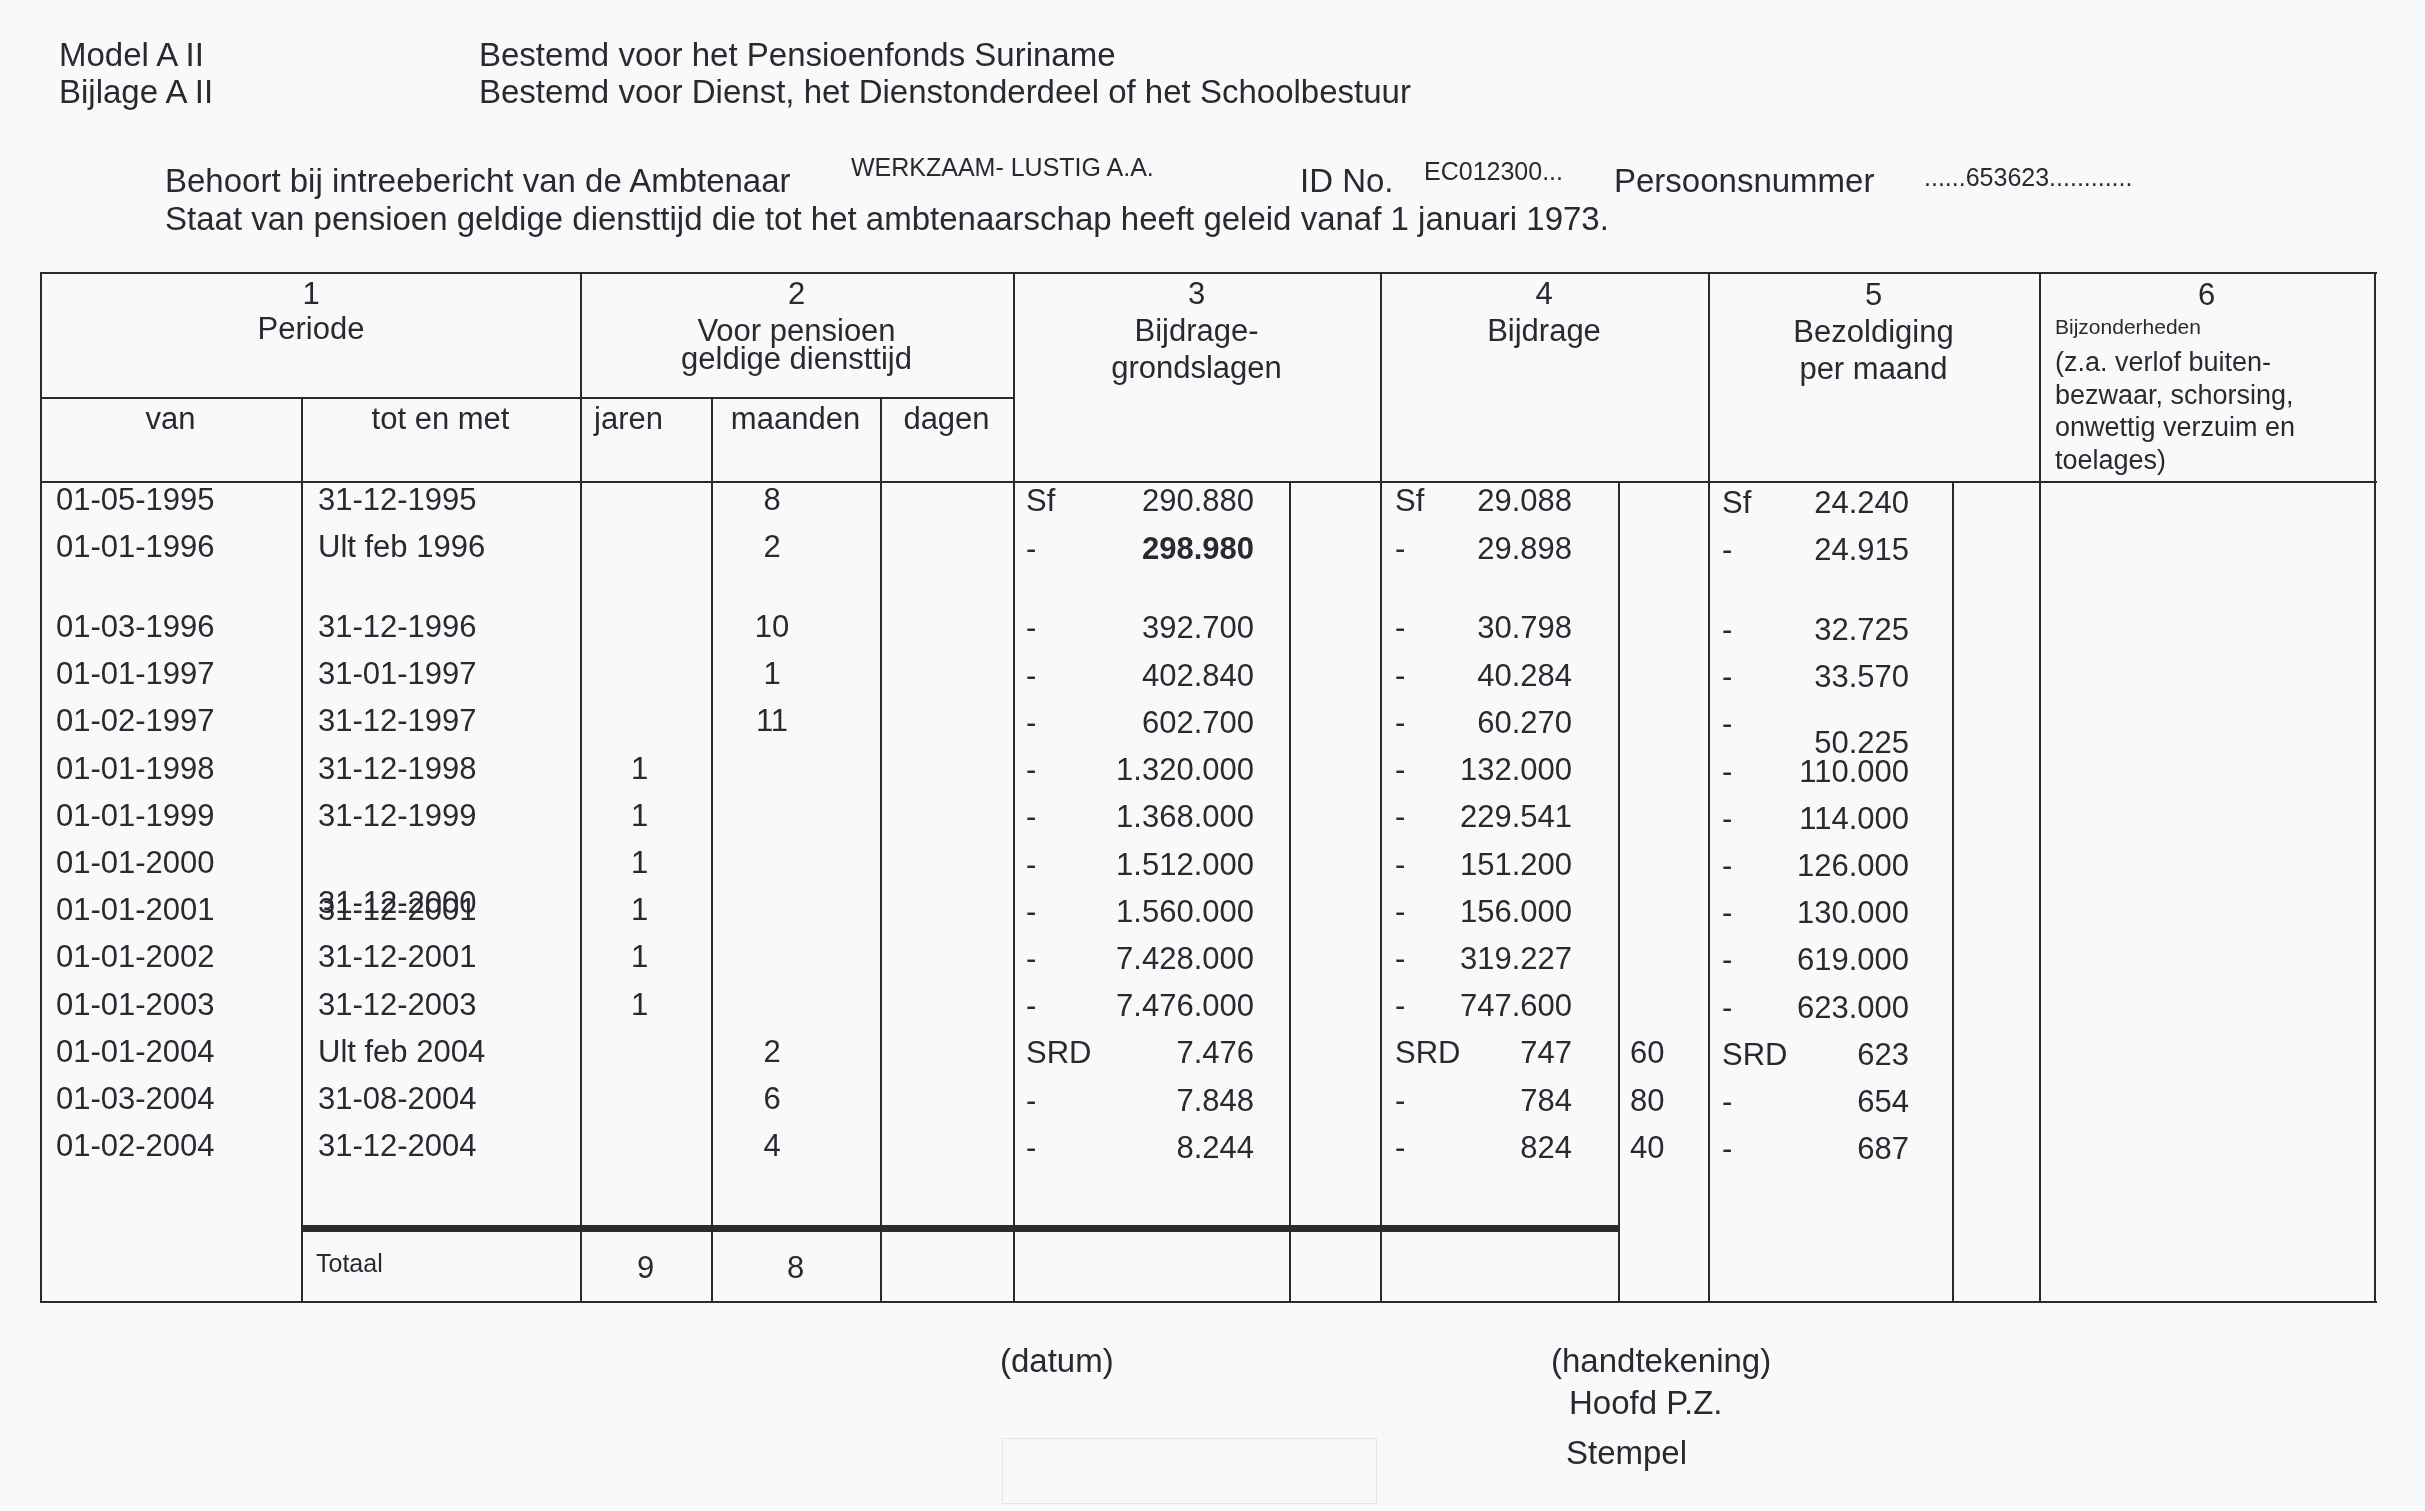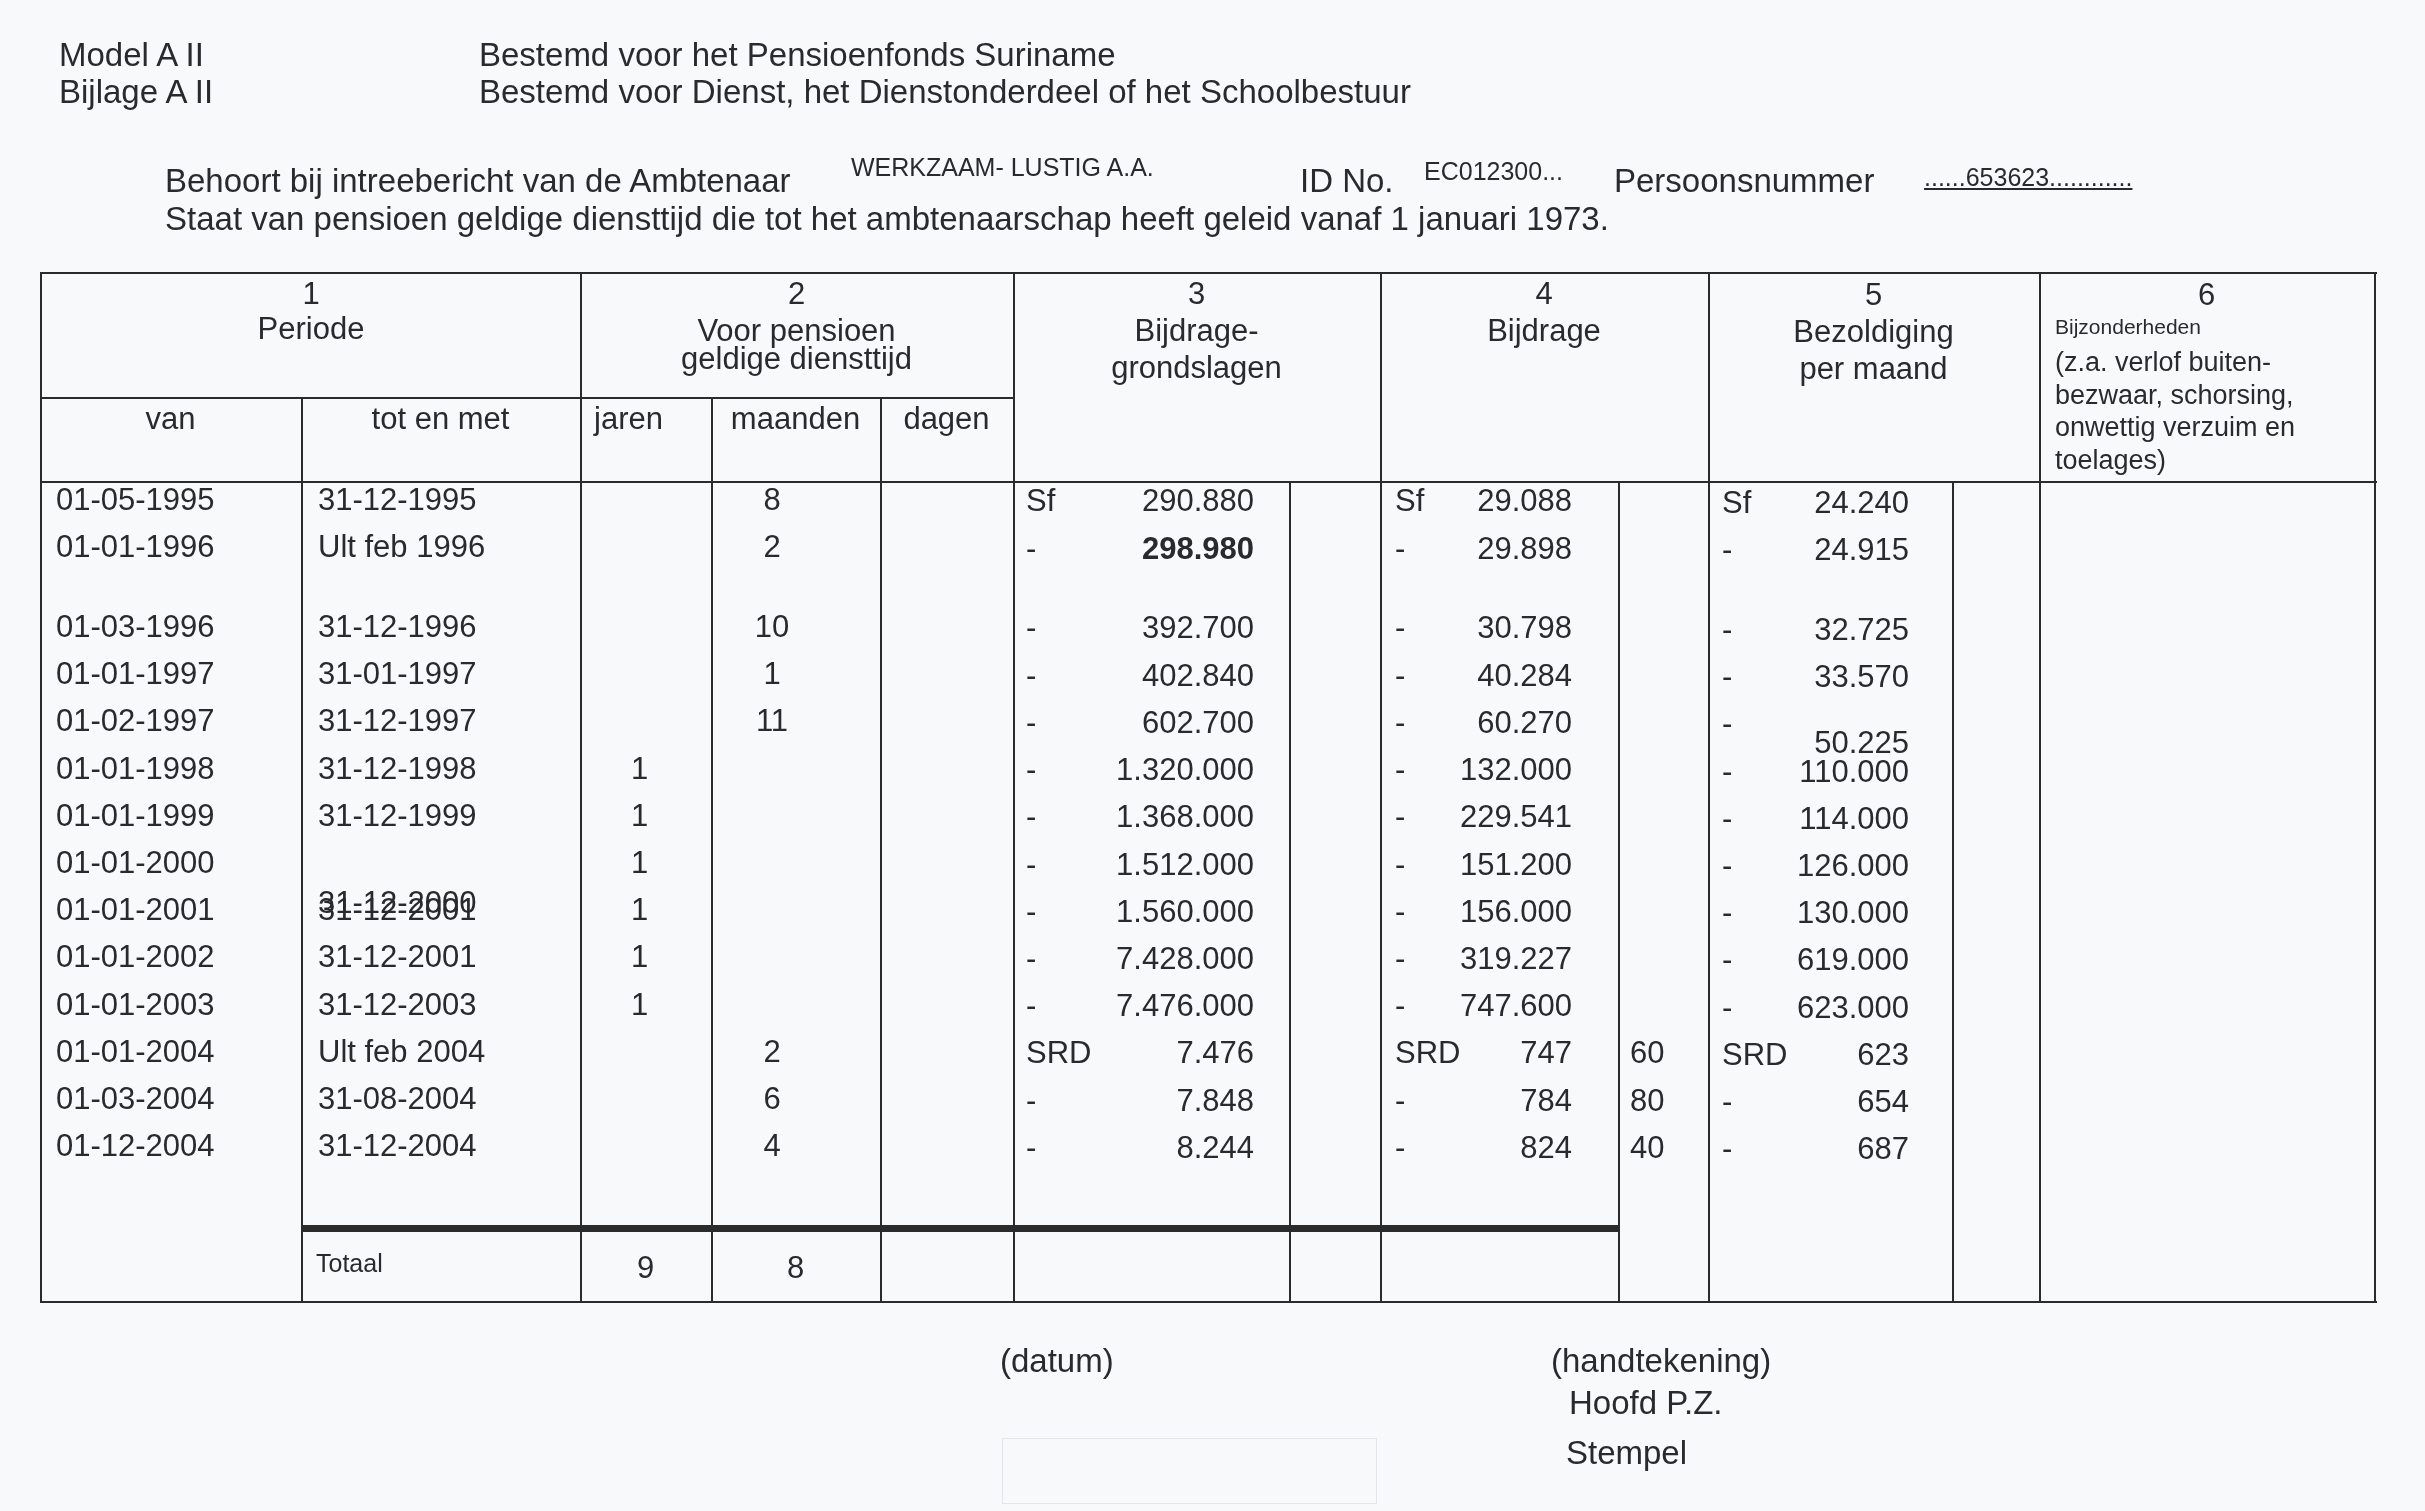--- a/index.html
+++ b/index.html
@@ -28,21 +28,21 @@
 <div class="abs t-lg" style="left:59px;top:36px;">Model A II</div>
 <div class="abs t-lg" style="left:59px;top:73px;">Bijlage A II</div>
 <div class="abs t-lg" style="left:479px;top:36px;">Bestemd voor het Pensioenfonds Suriname</div>
 <div class="abs t-lg" style="left:479px;top:73px;">Bestemd voor Dienst, het Dienstonderdeel of het Schoolbestuur</div>
 
 <div class="abs t-lg" style="left:165px;top:162px;">Behoort bij intreebericht van de Ambtenaar</div>
 <div class="abs t-sm" style="left:851px;top:153px;">WERKZAAM- LUSTIG A.A.</div>
 <div class="abs t-lg" style="left:1300px;top:162px;">ID No.</div>
 <div class="abs t-sm" style="left:1424px;top:157px;">EC012300...</div>
 <div class="abs t-lg" style="left:1614px;top:162px;">Persoonsnummer</div>
-<div class="abs t-sm" style="left:1924px;top:163px;text-decoration:underline;">......653623............</div>
+<div class="abs t-sm" style="left:1924px;top:163px;">......653623............</div>
 <div class="abs t-lg" style="left:165px;top:200px;">Staat van pensioen geldige diensttijd die tot het ambtenaarschap heeft geleid vanaf 1 januari 1973.</div>
 
 <div>
   <div class="hline" style="left:40px;top:272px;width:2337px;"></div>
   <div class="hline" style="left:40px;top:1301px;width:2337px;"></div>
   <div class="vline" style="left:40px;top:272px;height:1031px;"></div>
   <div class="vline" style="left:2374px;top:272px;height:1031px;"></div>
 
   <div class="hline" style="left:40px;top:397px;width:973px;"></div>
   <div class="hline" style="left:40px;top:481px;width:2337px;"></div>
@@ -258,21 +258,21 @@
       <div class="cell ctr" style="left: 711px; width: 122px; top: 1083px;">6</div>
       <div class="cell" style="left: 1026px; top: 1085px;">-</div>
       <div class="cell rgt" style="left: 1039px; width: 215px; top: 1085px;">7.848</div>
       <div class="cell" style="left: 1395px; top: 1085px;">-</div>
       <div class="cell rgt" style="left: 1395px; width: 177px; top: 1085px;">784</div>
       <div class="cell" style="left: 1630px; top: 1085px;">80</div>
       <div class="cell" style="left: 1722px; top: 1086px;">-</div>
       <div class="cell rgt" style="left: 1722px; width: 187px; top: 1086px;">654</div>
     </div>
     <div>
-      <div class="cell" style="left: 56px; top: 1130px;">01-12-2004</div>
+      <div class="cell" style="left: 56px; top: 1130px;">01-02-2004</div>
       <div class="cell" style="left: 318px; top: 1130px;">31-12-2004</div>
       <div class="cell ctr" style="left: 580px; width: 119px; top: 1130px;"></div>
       <div class="cell ctr" style="left: 711px; width: 122px; top: 1130px;">4</div>
       <div class="cell" style="left: 1026px; top: 1132px;">-</div>
       <div class="cell rgt" style="left: 1039px; width: 215px; top: 1132px;">8.244</div>
       <div class="cell" style="left: 1395px; top: 1132px;">-</div>
       <div class="cell rgt" style="left: 1395px; width: 177px; top: 1132px;">824</div>
       <div class="cell" style="left: 1630px; top: 1132px;">40</div>
       <div class="cell" style="left: 1722px; top: 1133px;">-</div>
       <div class="cell rgt" style="left: 1722px; width: 187px; top: 1133px;">687</div>

